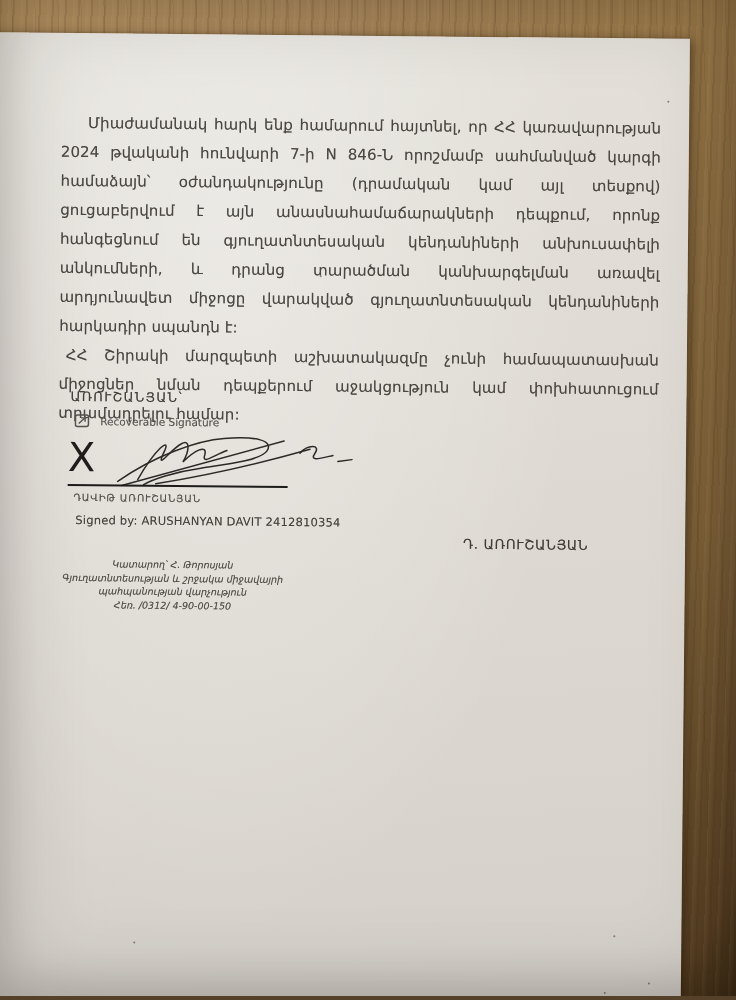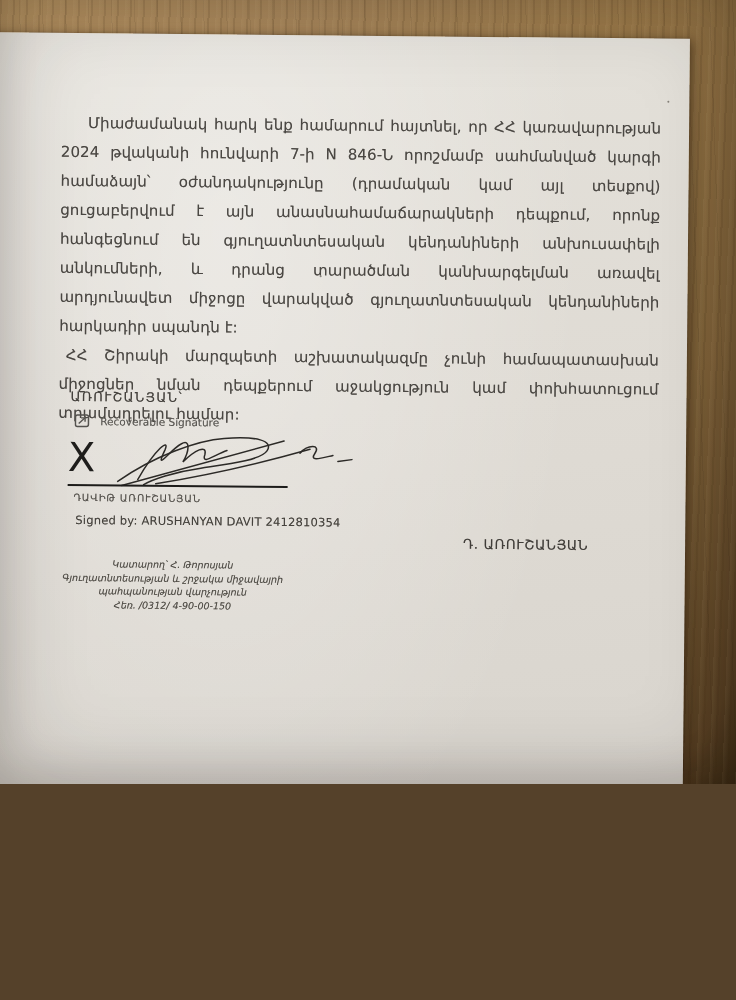--- a/index.html
+++ b/index.html
@@ -1,17 +1,17 @@
 <!DOCTYPE html>
 <html><head>
 <meta charset="utf-8">
 <style>
   html,body{margin:0;padding:0;background:#55412a;}
   .stage{
-    position:relative;width:736px;height:784px;overflow:hidden;
+    position:relative;width:736px;height:996px;overflow:hidden;
     font-family:"DejaVu Sans",sans-serif;
   }
   
   .desk{
     position:absolute;inset:0;
     background:
       repeating-linear-gradient(92deg,
         rgba(62,42,18,0.12) 0px, rgba(62,42,18,0.12) 2px,
         transparent 2px, transparent 8px,
         rgba(255,228,180,0.06) 8px, transparent 13px),

